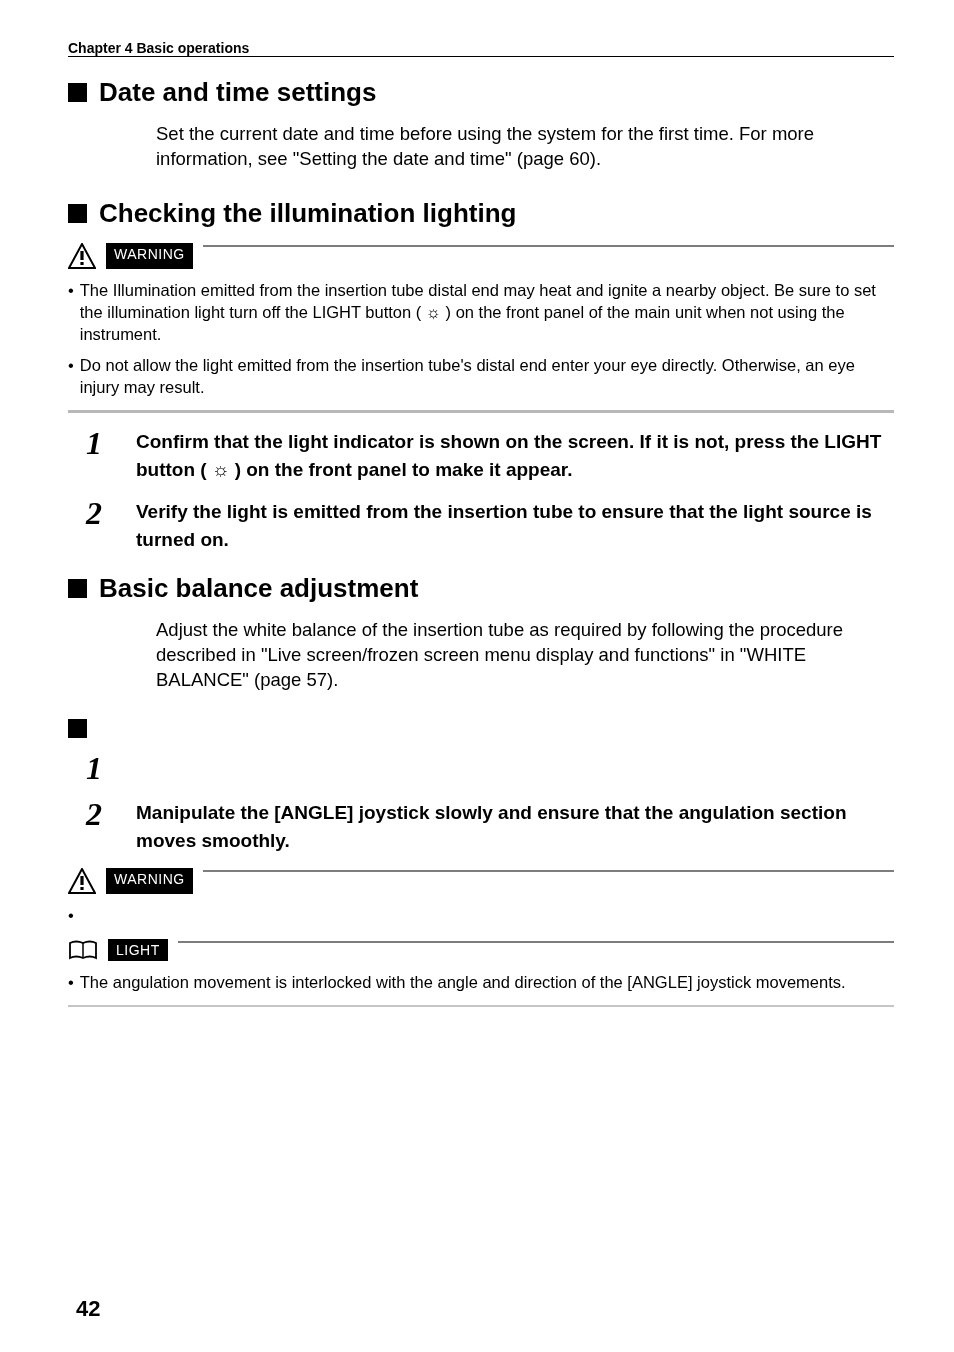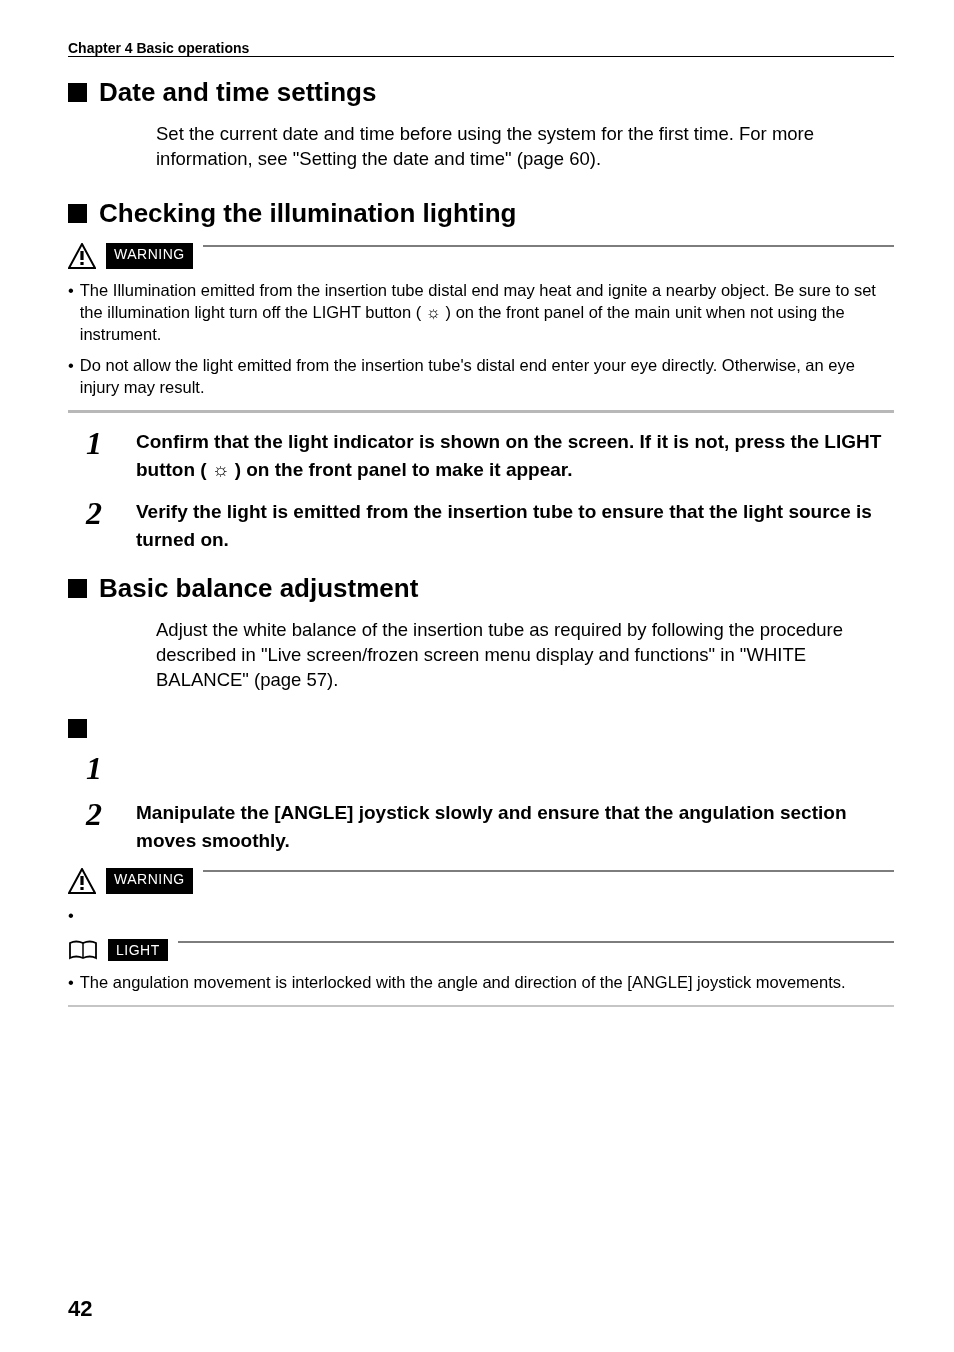--- a/index.html
+++ b/index.html
@@ -108,21 +108,21 @@
     }
     .step-text {
       font-size: 19px;
       font-weight: bold;
       line-height: 1.45;
       margin-top: 1px;
     }
     .page-num {
       position: absolute;
       bottom: 30px;
-      left: 68px;
+      left: 76px;
       font-size: 22px;
       font-weight: bold;
     }
     .caution-icon, .warning-icon {
       flex-shrink: 0;
     }
     .note-icon {
       flex-shrink: 0;
     }
     .mb-sm { margin-bottom: 20px; }

